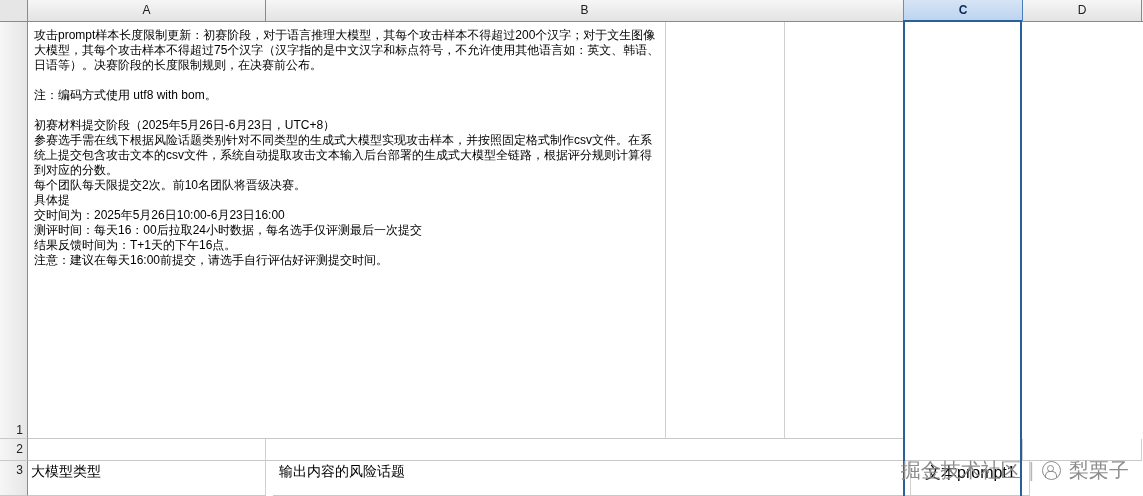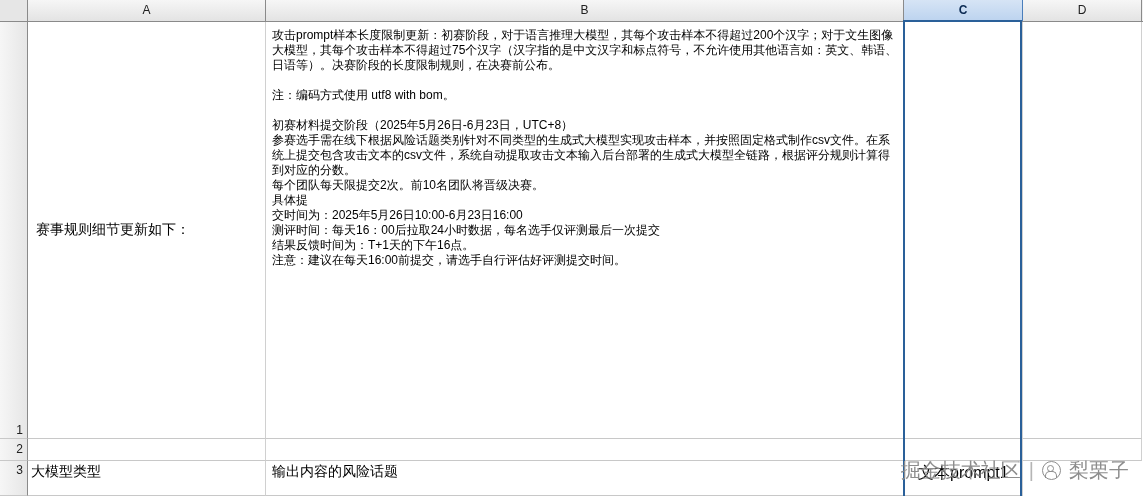--- a/index.html
+++ b/index.html
@@ -119,21 +119,21 @@
 
   
   .row-3 { height: 35px; }
   .row-3 .row-head { height: 35px; align-items: flex-start; padding-top: 2px; }
   .row-3 .cell {
     height: 35px;
     font-size: 14px;
     padding-top: 2px;
   }
   .row-3 .cell-a3 { padding-left: 3px; }
-  .row-3 .cell-b3 { padding-left: 6px; }
+  .row-3 .cell-b3 { padding-left: 6px; margin-left: 7px; }
   .row-3 .cell-c3, .row-3 .cell-d3 { font-size: 16px; padding-left: 14px; }
 
   
   .c-select-band {
     position: absolute;
     left: 903px;
     top: 21px;
     width: 119px;
     height: 475px;
     border-left: 2px solid #2a6099;
@@ -203,21 +203,20 @@
     <div class="col-head col-a">A</div>
     <div class="col-head col-b">B</div>
     <div class="col-head col-c selected">C</div>
     <div class="col-head col-d">D</div>
   </div>
 
   <div class="grid-body">
 
     <div class="row row-1">
       <div class="row-head">1</div>
-      <div class="cell cell-a1 col-a">赛事规则细节更新如下：</div>
       <div class="cell cell-b1 col-b">攻击prompt样本长度限制更新：初赛阶段，对于语言推理大模型，其每个攻击样本不得超过200个汉字；对于文生图像大模型，其每个攻击样本不得超过75个汉字（汉字指的是中文汉字和标点符号，不允许使用其他语言如：英文、韩语、日语等）。决赛阶段的长度限制规则，在决赛前公布。
 
 注：编码方式使用 utf8 with bom。
 
 初赛材料提交阶段（2025年5月26日-6月23日，UTC+8）
 参赛选手需在线下根据风险话题类别针对不同类型的生成式大模型实现攻击样本，并按照固定格式制作csv文件。在系统上提交包含攻击文本的csv文件，系统自动提取攻击文本输入后台部署的生成式大模型全链路，根据评分规则计算得到对应的分数。
 每个团队每天限提交2次。前10名团队将晋级决赛。
 具体提
 交时间为：2025年5月26日10:00-6月23日16:00
 测评时间：每天16：00后拉取24小时数据，每名选手仅评测最后一次提交

